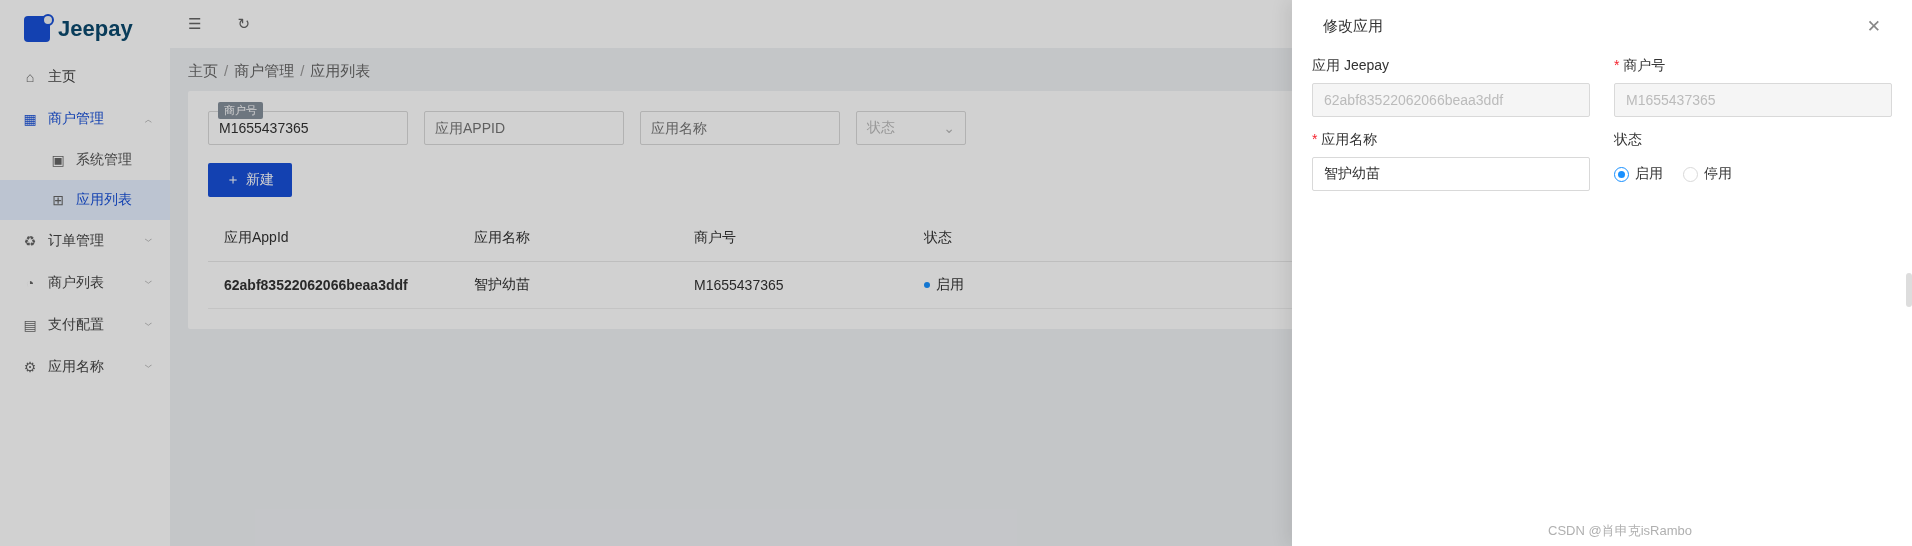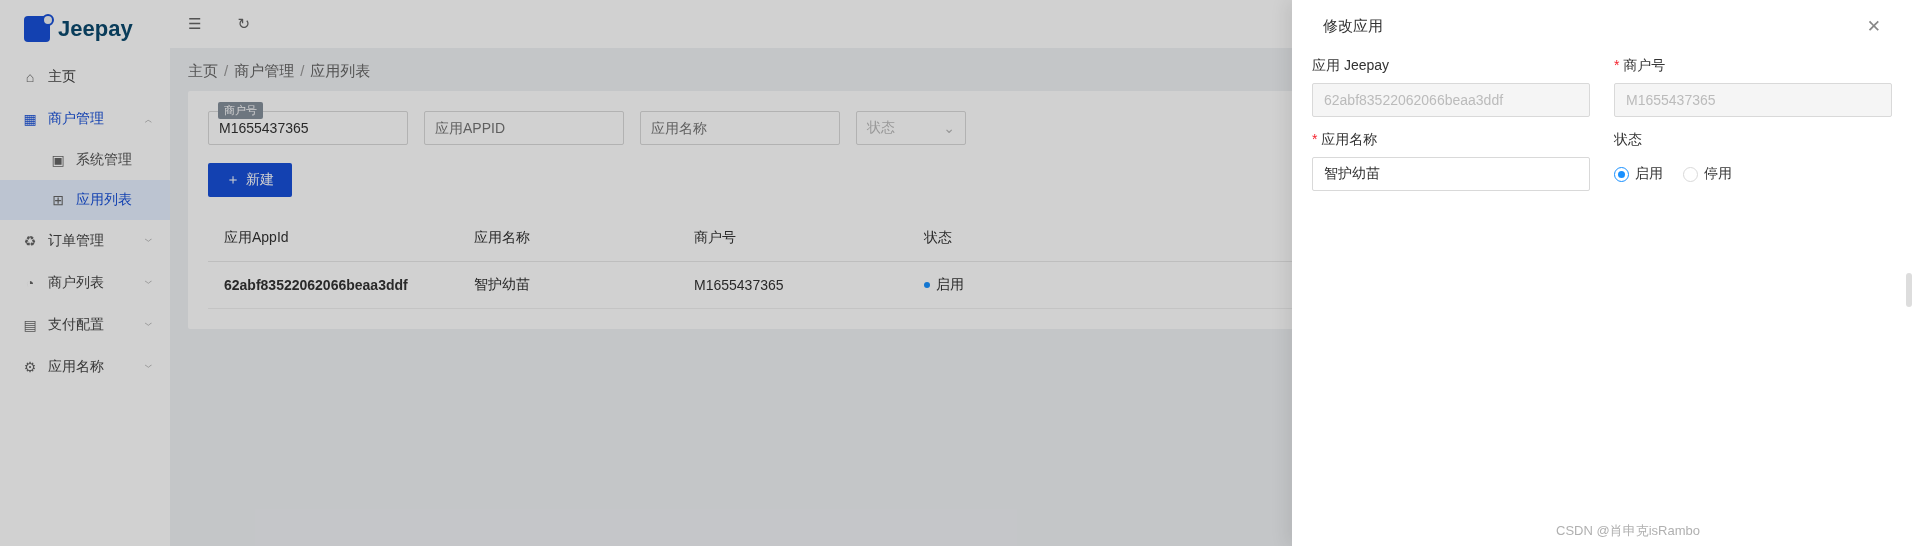--- a/index.html
+++ b/index.html
@@ -59,21 +59,21 @@
     .fi::placeholder { color: #bbb; }
     .radio-row { display: flex; gap: 20px; align-items: center; height: 34px; }
     .radio { display: inline-flex; align-items: center; gap: 6px; cursor: pointer; }
     .radio .dot { width: 15px; height: 15px; border: 1px solid #d9d9d9; border-radius: 50%; position: relative; }
     .radio.checked .dot { border-color: #1890ff; }
     .radio.checked .dot::after { content: ""; position: absolute; width: 7px; height: 7px; background: #1890ff; border-radius: 50%; top: 3px; left: 3px; }
     .highlight-box { border: 2px solid #f5222d; border-radius: 2px; padding: 12px 12px 14px 12px; margin-bottom: 14px; }
     .highlight-box .lbl { font-size: 14px; color: #333; margin-bottom: 8px; display: block; }
     textarea.fi { height: 42px; padding-top: 7px; resize: both; width: calc(100% + 2px); }
     .btn-gen { border: 1px solid #1850d8; color: #1850d8; background: #fff; height: 32px; padding: 0 12px; border-radius: 2px; font-size: 14px; cursor: pointer; display: inline-flex; align-items: center; gap: 6px; margin-top: 10px; }
-    .watermark { position: absolute; bottom: 6px; right: 212px; color: #b0b0b0; font-size: 13px; z-index: 30; }
+    .watermark { position: absolute; bottom: 6px; right: 220px; color: #b0b0b0; font-size: 13px; z-index: 30; }
     .resize-handle { position: absolute; right: 0; top: 50%; width: 6px; height: 34px; background: #ddd; border-radius: 3px; z-index: 25; }
   </style>
 </head>
 <body>
 
 <div class="app-shell">
   <aside class="sidebar dimmed">
     <div class="brand">
       <span class="brand-logo"></span>
       <span>Jeepay</span>

